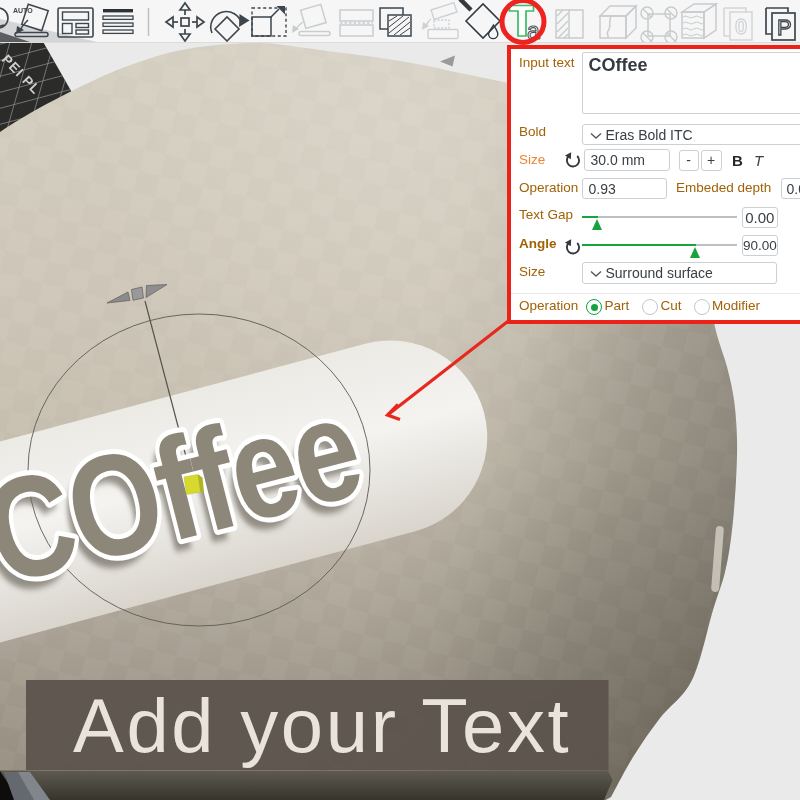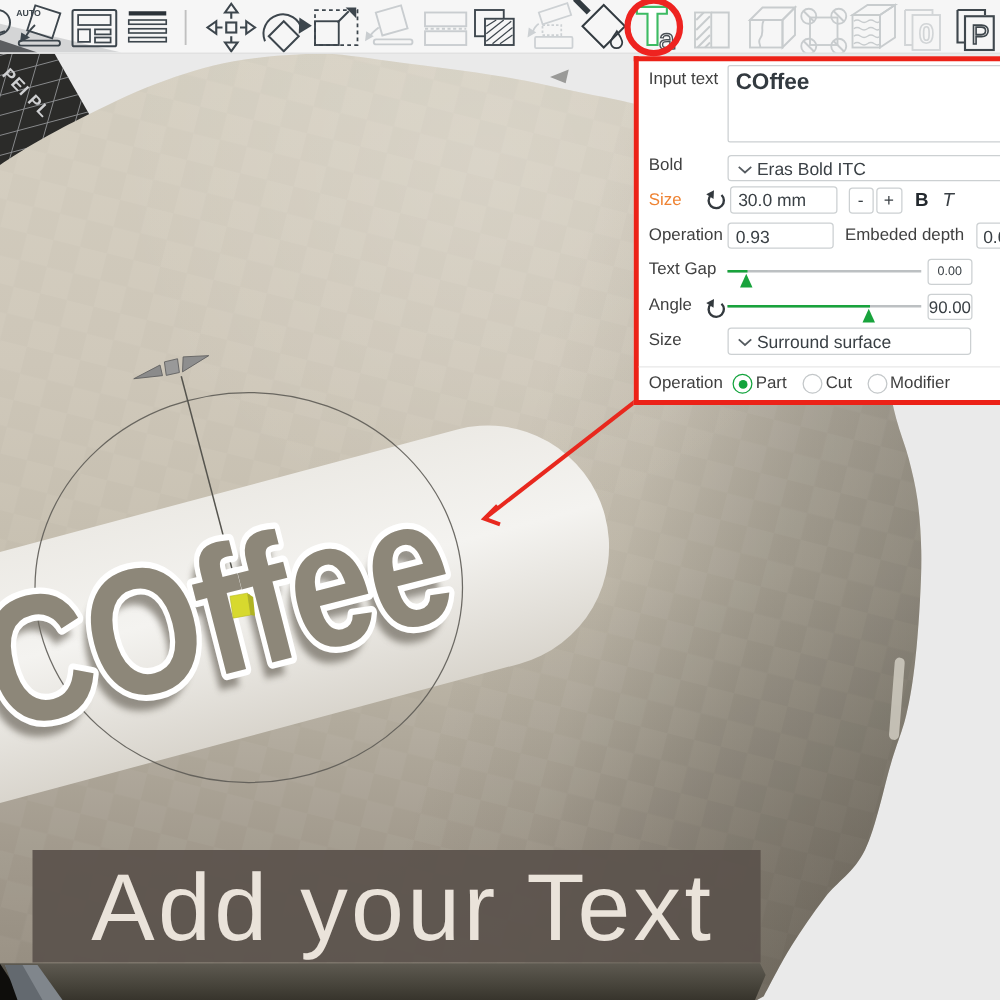--- a/index.html
+++ b/index.html
@@ -1,20 +1,20 @@
 <!DOCTYPE html>
 <html><head>
 <meta charset="utf-8">
 <style>
   html,body{margin:0;padding:0;width:800px;height:800px;overflow:hidden;background:#eaeaea;font-family:"Liberation Sans",sans-serif;}
   #scene{position:absolute;left:0;top:0;width:800px;height:800px;z-index:1;}
   #toolbar{position:absolute;left:0;top:0;width:800px;height:42px;background:#f6f6f6;border-bottom:1px solid #dcdcdc;z-index:10;}
   #redcircle{position:absolute;left:495px;top:0;width:60px;height:52px;z-index:30;}
   #panel{position:absolute;left:507px;top:45px;width:300px;height:271px;background:#ffffff;border:4px solid #ec2218;border-right:none;z-index:20;}
-  .lab{position:absolute;color:#404040;font-size:13.5px;white-space:nowrap;}
+  .lab{position:absolute;color:#a16207;font-size:13.5px;white-space:nowrap;}
   .box{position:absolute;border:1px solid #ccd0d2;border-radius:3px;background:#fff;color:#3a4045;font-size:14px;box-sizing:border-box;}
 </style>
 </head>
 <body>
 <div id="scene">
 <svg width="800" height="800" viewBox="0 0 800 800" xmlns="http://www.w3.org/2000/svg">
 <defs>
   <linearGradient id="sph" gradientUnits="userSpaceOnUse" x1="0" y1="40" x2="0" y2="800">
     <stop offset="0" stop-color="#d6d0c2"></stop>
     <stop offset="0.33" stop-color="#cfc8ba"></stop>
@@ -294,22 +294,22 @@
       <span style="position:absolute;left:6px;top:1.5px;">0.93</span>
     </div>
   <div class="lab" style="left:165px;top:130.5px;">Embeded depth</div>
   <div class="box" style="left:269.5px;top:129px;width:40px;height:21px;">
       <span style="position:absolute;left:5px;top:1.5px;">0.0</span>
     </div>
   <div class="lab" style="left:8px;top:158px;">Text Gap</div>
   <div style="position:absolute;left:71px;top:166.5px;width:154.5px;height:2px;background:#bcc0c2;"></div>
   <div style="position:absolute;left:71px;top:166.5px;width:16px;height:2px;background:#18a33c;"></div>
   <div style="position:absolute;left:81px;top:169.5px;width:0;height:0;border-left:5.5px solid transparent;border-right:5.5px solid transparent;border-bottom:11px solid #18a33c;"></div>
-  <div class="box" style="left:231px;top:157.5px;width:35.5px;height:21px;text-align:center;line-height:19px;font-size:10px;">0.00</div>
-  <div class="lab" style="left:8px;top:186.5px;">Angle</div>
+  <div class="box" style="left:231px;top:157.5px;width:35.5px;height:21px;text-align:center;line-height:19px;font-size:15px;">0.00</div>
+  <div class="lab" style="left:8px;top:186.5px;font-weight:bold;">Angle</div>
   <svg style="position:absolute;left:53px;top:188.5px;" width="18" height="18" viewBox="0 0 18 18">
       <path d="M 4.6 5.2 A 6.1 6.1 0 1 0 13.2 5.0" fill="none" stroke="#33393e" stroke-width="1.9"></path>
       <polygon points="1.0,4.4 7.2,1.2 6.8,8.2" fill="#33393e"></polygon>
     </svg>
   <div style="position:absolute;left:71px;top:195.3px;width:154.5px;height:2px;background:#bcc0c2;"></div>
   <div style="position:absolute;left:71px;top:195.3px;width:113.5px;height:2px;background:#18a33c;"></div>
   <div style="position:absolute;left:179px;top:198px;width:0;height:0;border-left:5.5px solid transparent;border-right:5.5px solid transparent;border-bottom:11px solid #18a33c;"></div>
   <div class="box" style="left:231px;top:186px;width:35.5px;height:21px;line-height:19px;font-size:13.5px;">90.00</div>
   <div class="lab" style="left:8px;top:214.5px;">Size</div>
   <div class="box" style="left:70.5px;top:213px;width:195px;height:21.5px;">

